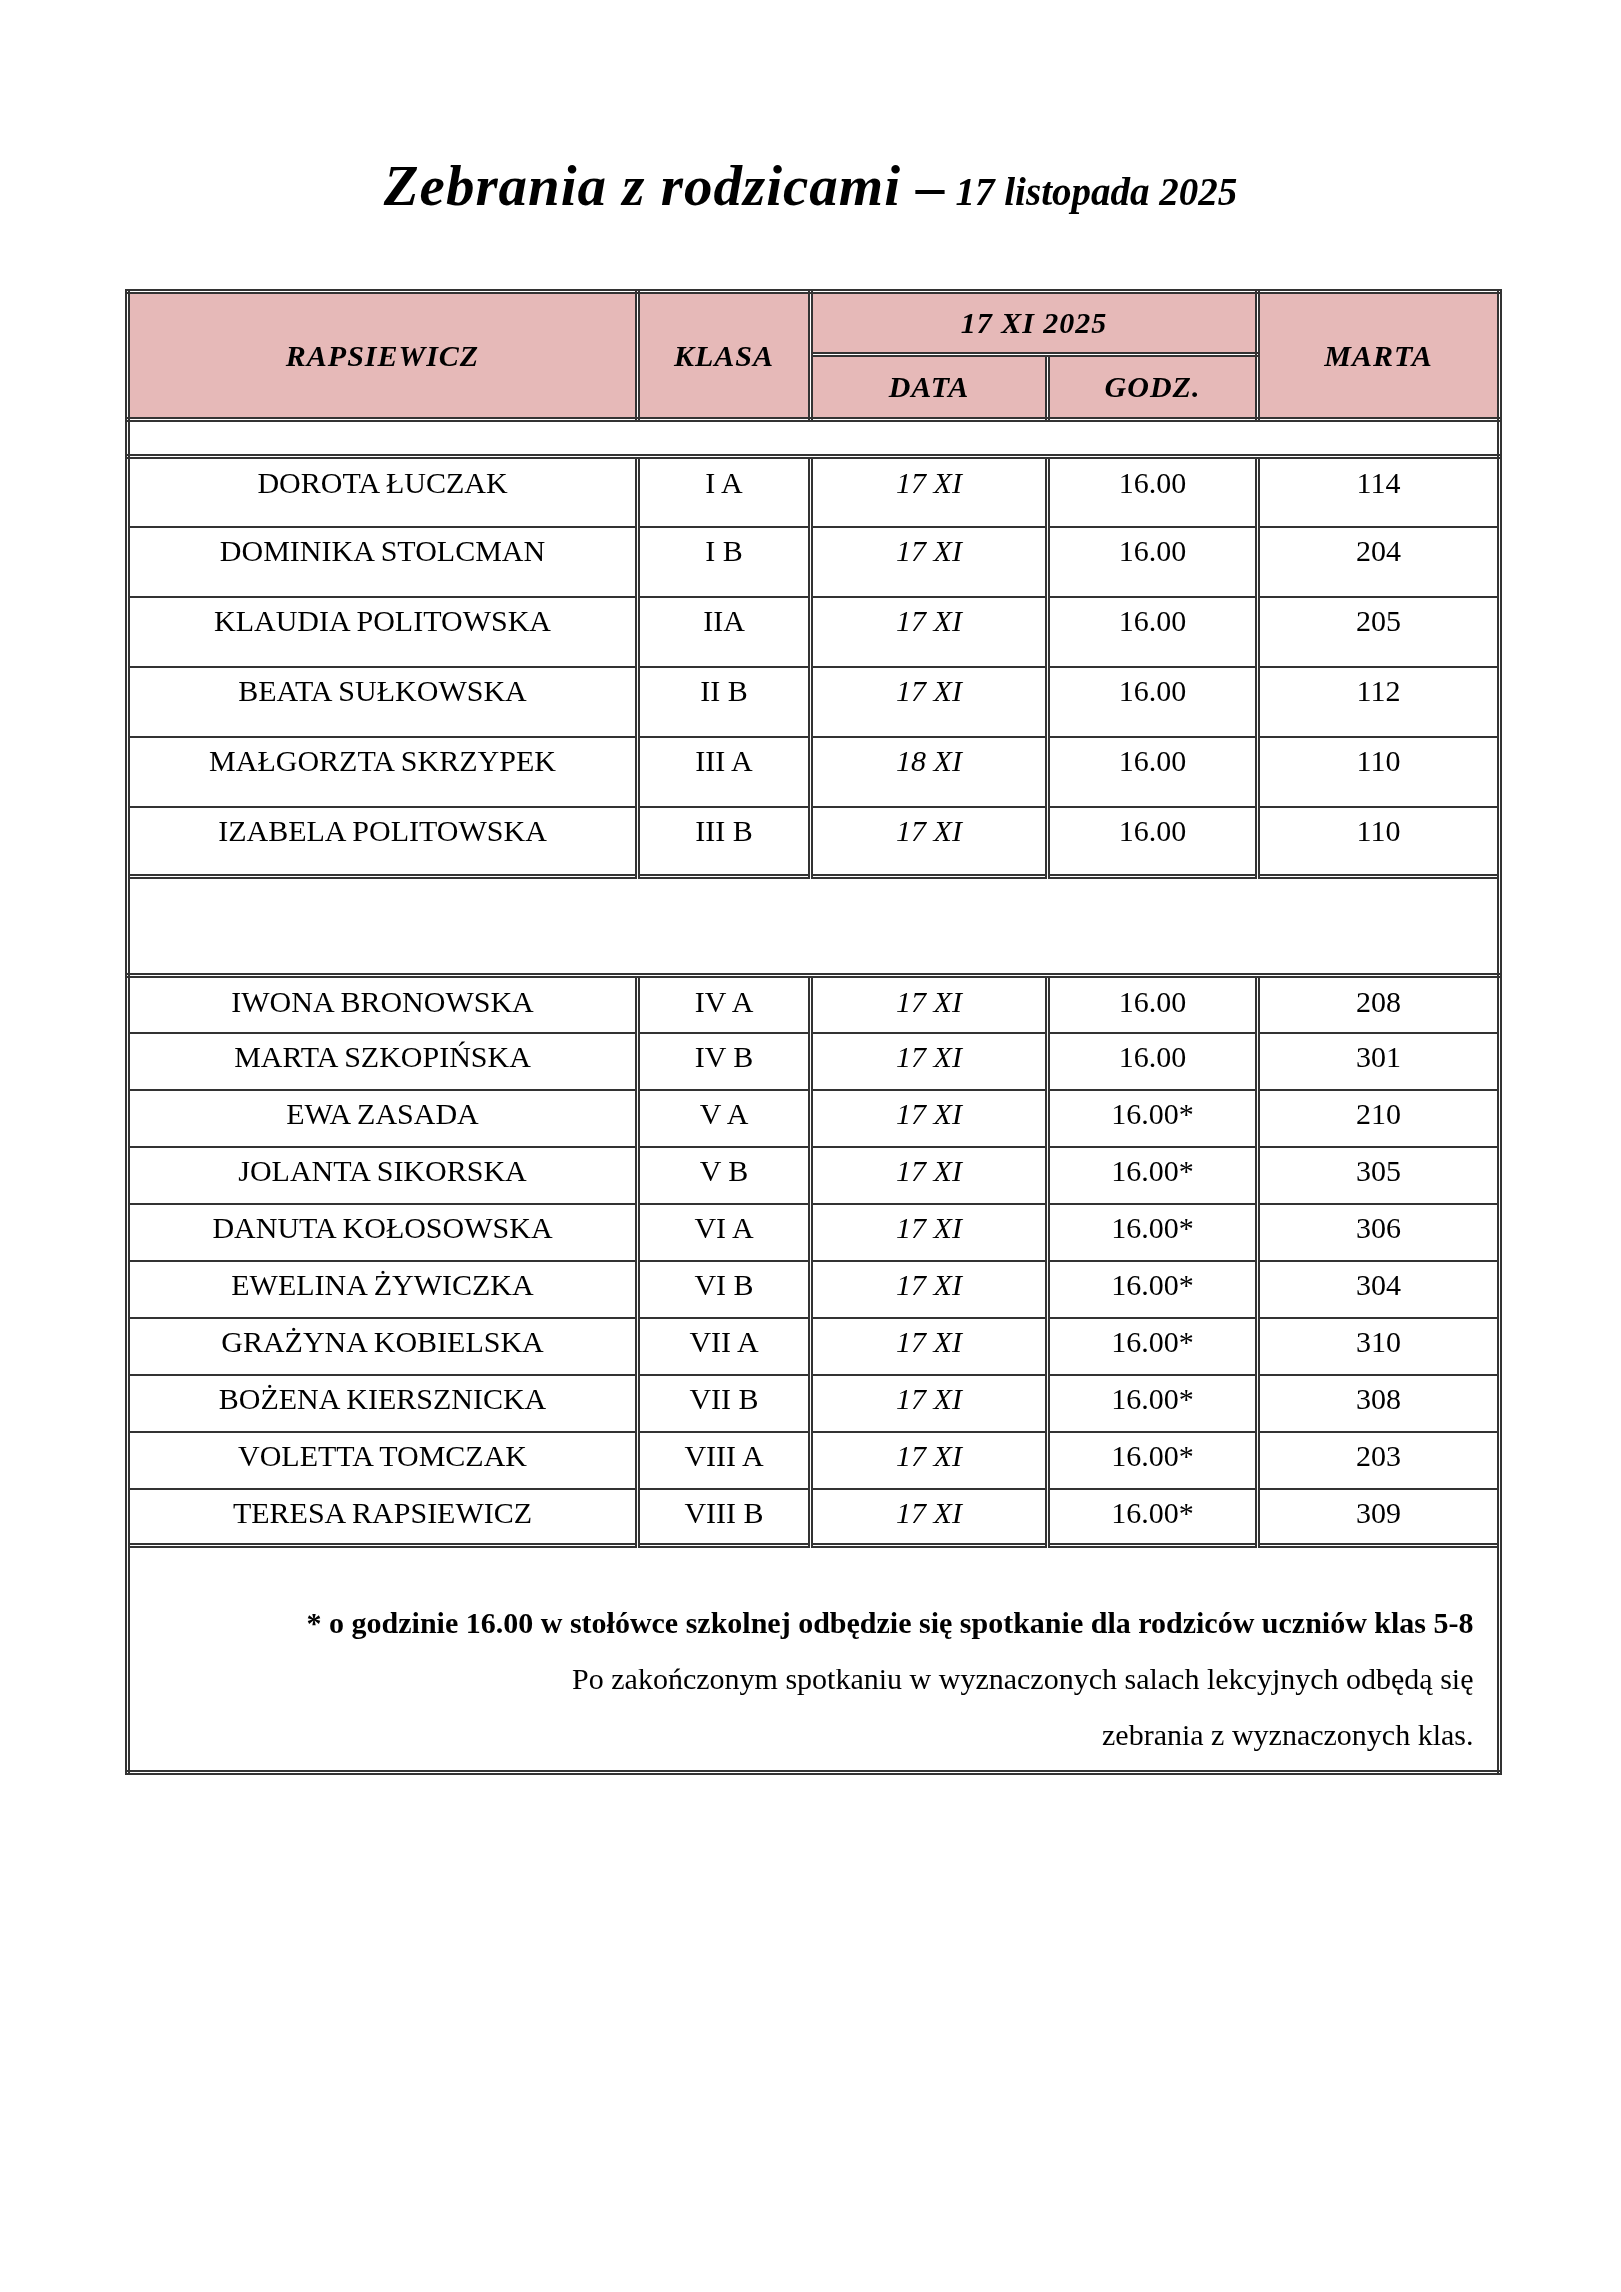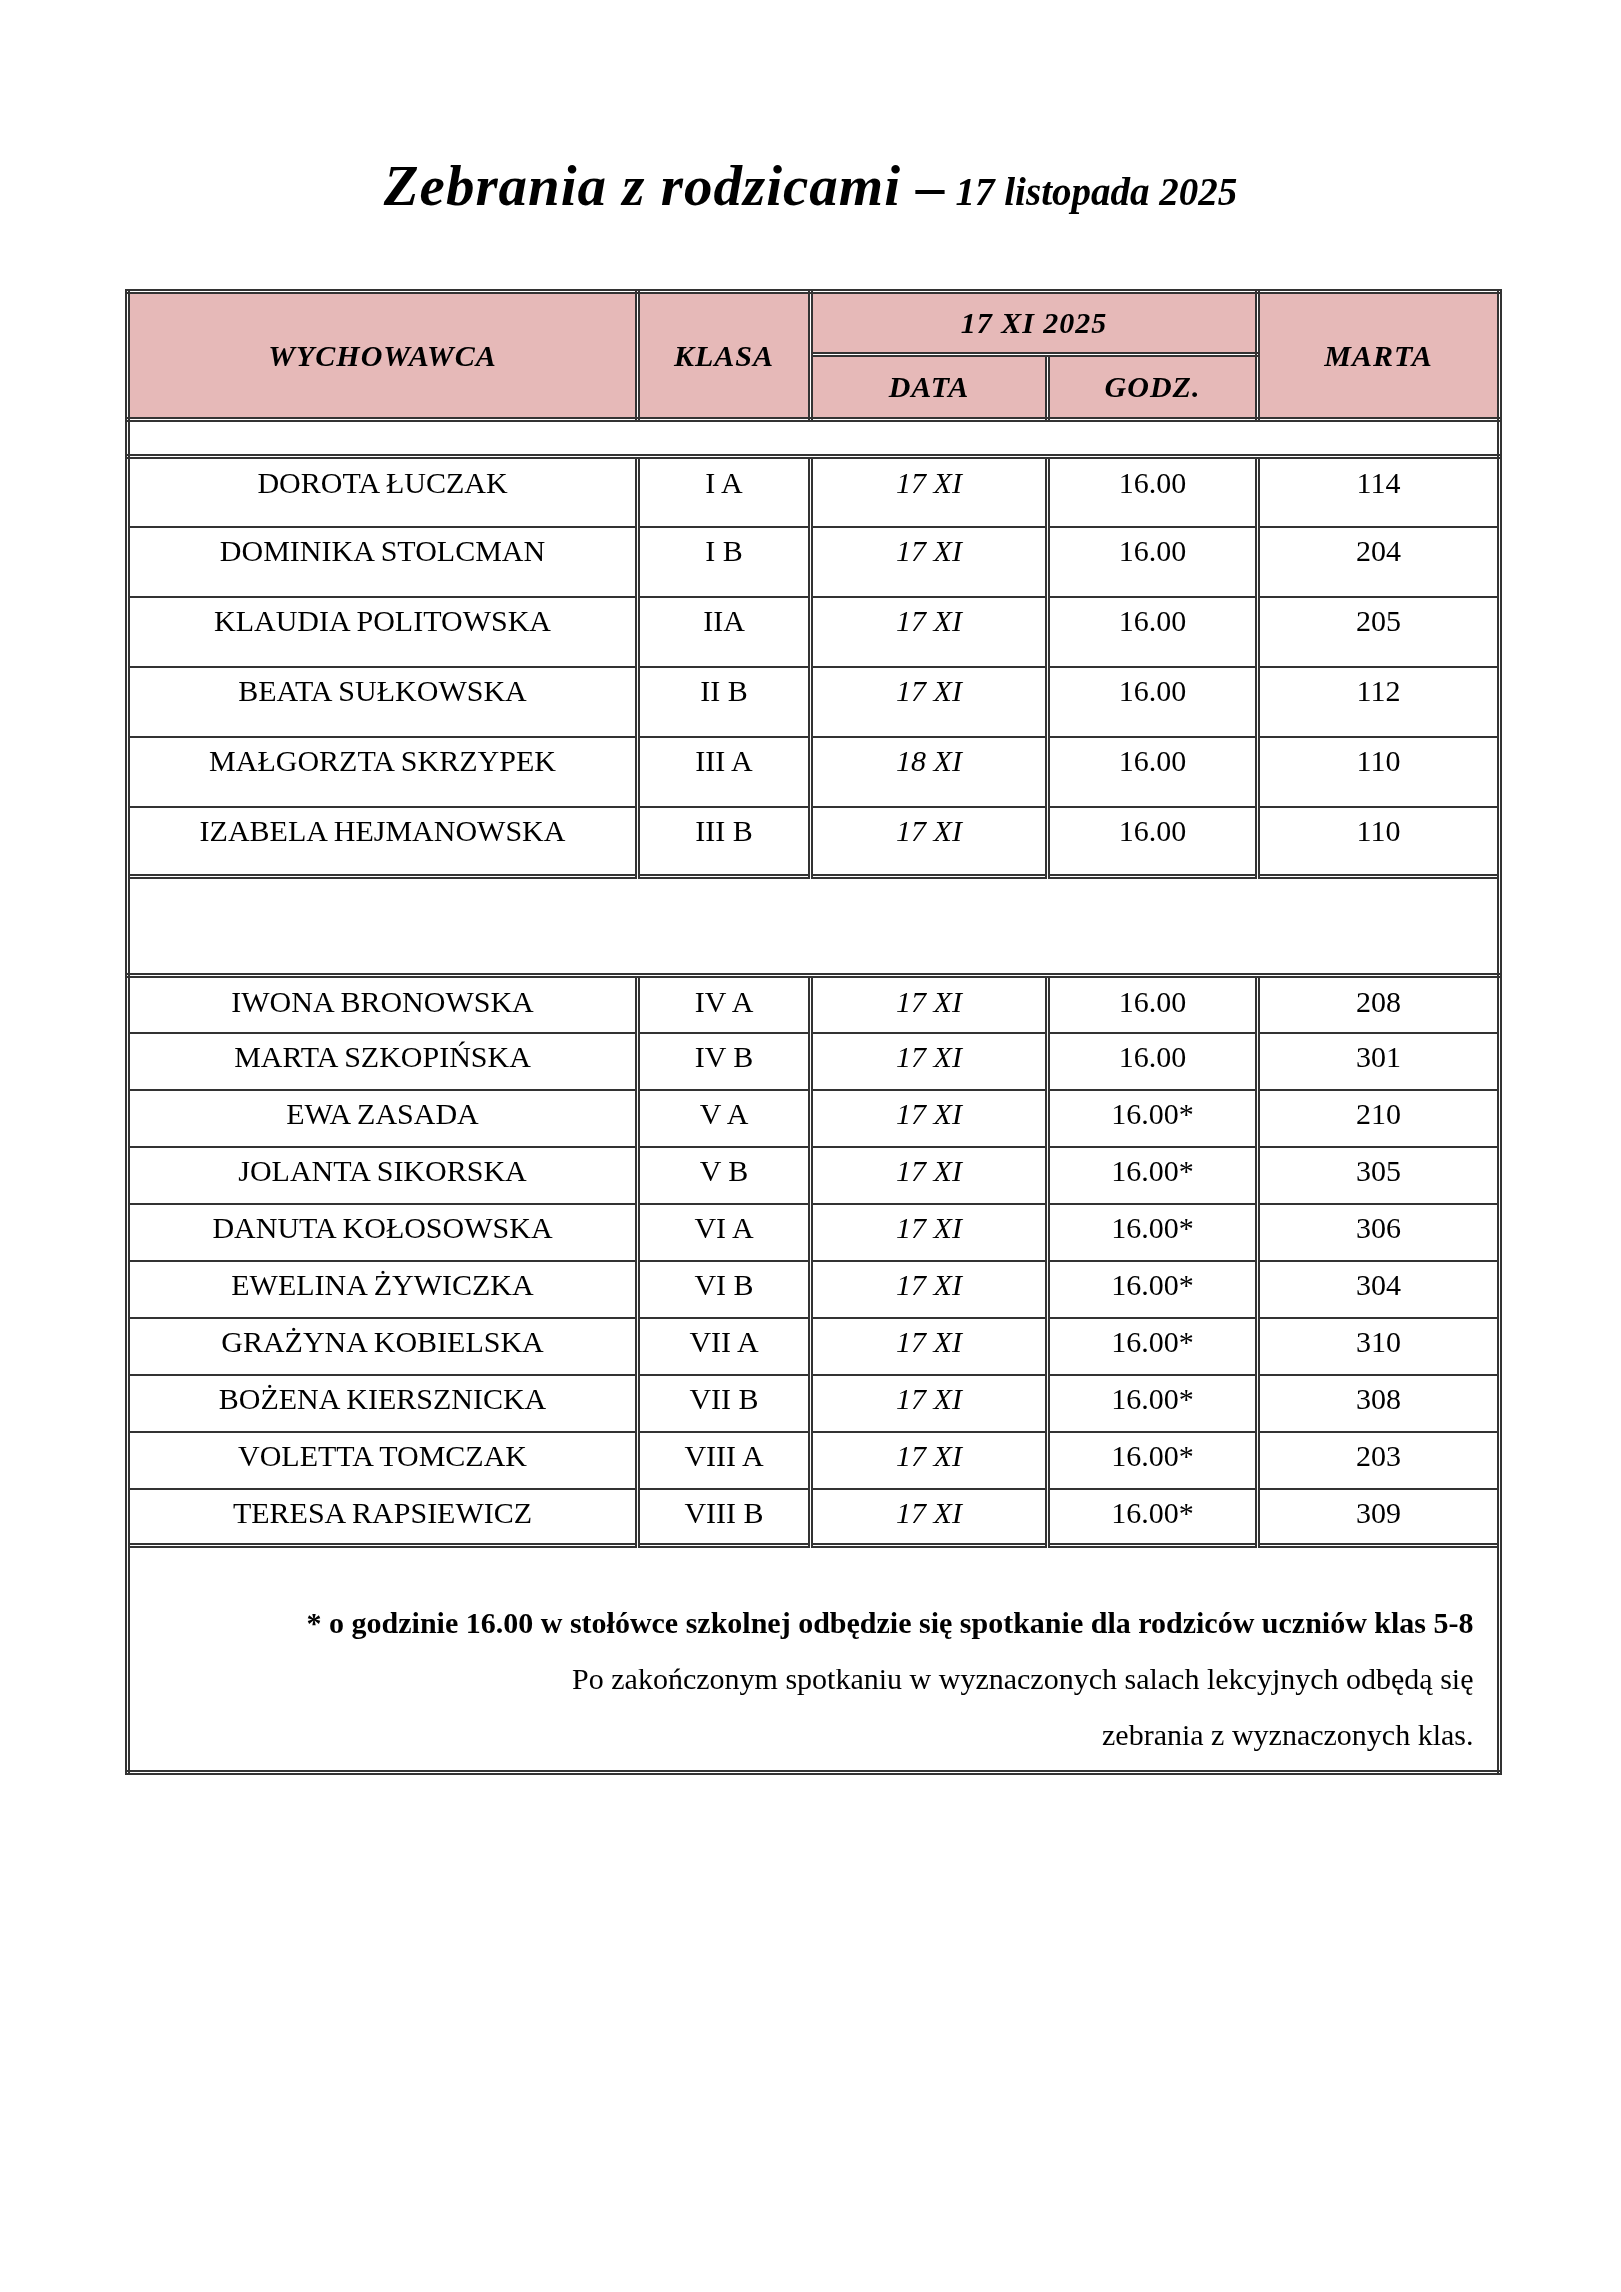--- a/index.html
+++ b/index.html
@@ -83,21 +83,21 @@
     <colgroup>
       <col style="width:510px">
       <col style="width:173px">
       <col style="width:237px">
       <col style="width:210px">
       <col style="width:242px">
     </colgroup>
 
     <tbody>
       <tr class="hrow hrow1">
-        <td rowspan="2">WYCHOWAWCA</td>
+        <td rowspan="2">RAPSIEWICZ</td>
         <td rowspan="2">KLASA</td>
         <td colspan="2">17 XI 2025</td>
         <td rowspan="2">MARTA</td>
       </tr>
       <tr class="hrow hrow2">
         <td>DATA</td>
         <td>GODZ.</td>
       </tr>
 
       <tr class="spacer">
@@ -133,21 +133,21 @@
         <td>112</td>
       </tr>
       <tr class="row1">
         <td class="c-name">MAŁGORZTA SKRZYPEK</td>
         <td>III A</td>
         <td class="c-data">18 XI</td>
         <td>16.00</td>
         <td>110</td>
       </tr>
       <tr class="row1">
-        <td class="c-name">IZABELA HEJMANOWSKA</td>
+        <td class="c-name">IZABELA POLITOWSKA</td>
         <td>III B</td>
         <td class="c-data">17 XI</td>
         <td>16.00</td>
         <td>110</td>
       </tr>
 
       <tr class="gap">
         <td colspan="5"></td>
       </tr>
 

